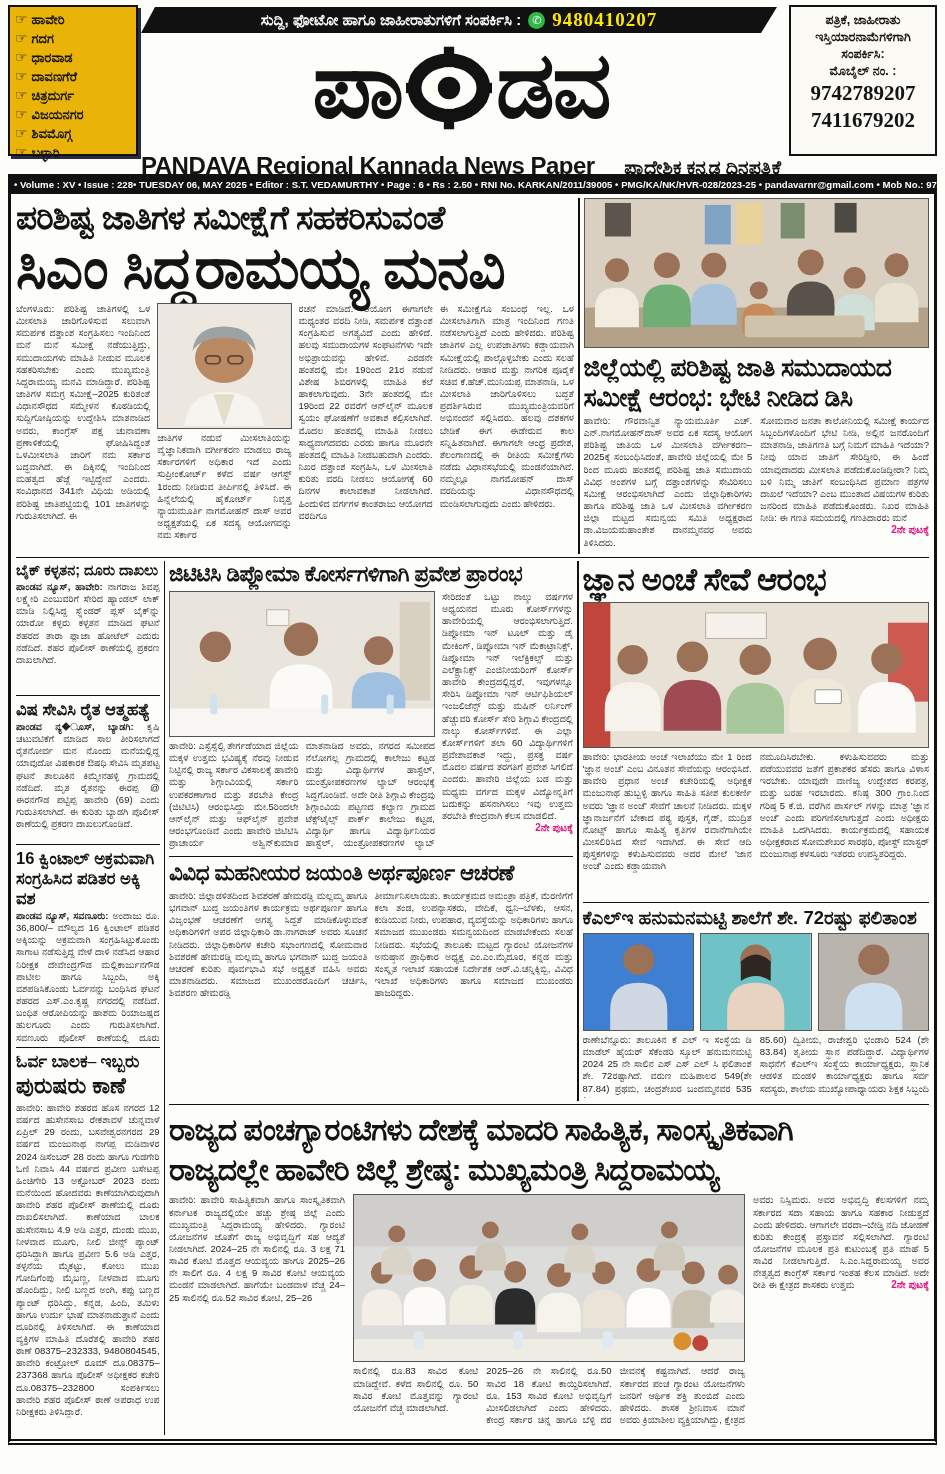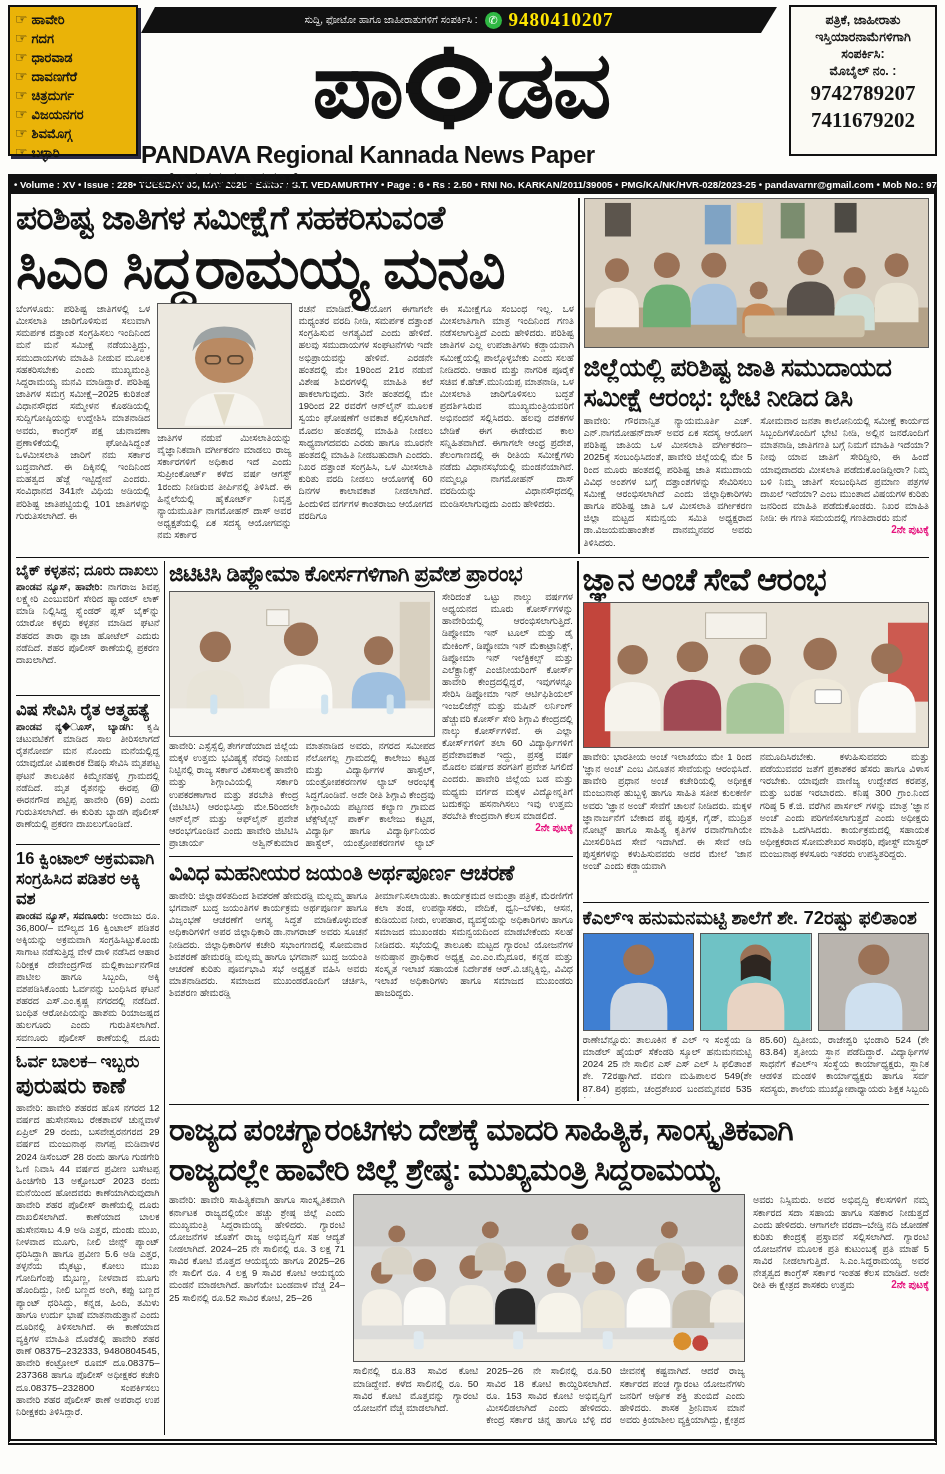--- a/index.html
+++ b/index.html
@@ -8,30 +8,30 @@
 
   
   .masthead { position:relative; height:174px; }
   .city-box { position:absolute; left:8px; top:5px; width:130px; height:151px;
     background:#eab308; border:2px solid #111; box-shadow:3px 3px 0 #2a2a44; padding:3px 5px; }
   .city { font-size:13px; font-weight:bold; line-height:18px; white-space:nowrap; }
   .city .hand { font-size:14px; margin-right:4px; }
   .top-strip { position:absolute; left:141px; top:7px; width:636px; height:26px; background:#111;
     clip-path:polygon(14px 0,100% 0,calc(100% - 16px) 100%,0 100%);
     display:flex; align-items:center; justify-content:center; gap:7px; color:#fff; }
-  .strip-text { font-size:10px; font-weight:normal; }
+  .strip-text { font-size:15px; font-weight:bold; }
   .wa { width:17px; height:17px; border-radius:50%; background:#2fb843; display:inline-flex;
     align-items:center; justify-content:center; color:#fff; font-size:11px; }
   .strip-phone { color:#ffe600; font-size:19px; font-weight:bold; font-family:"Liberation Serif",serif; letter-spacing:1px; }
   .logo-row { position:absolute; left:141px; top:30px; width:640px; height:110px;
     display:flex; align-items:center; justify-content:center; gap:4px; }
   .logo-part { font-size:92px; font-weight:900; line-height:100px; letter-spacing:-2px; color:#121212; }
   .target { width:86px; height:86px; margin-top:6px; }
-  .sub-row { position:absolute; left:141px; top:141px; width:640px; display:flex;
-    justify-content:center; align-items:baseline;flex-direction:column; }
+  .sub-row { position:absolute; left:141px; top:152px; width:640px; display:flex;
+    justify-content:space-between; align-items:baseline; }
   .tag-en { font-size:24px; font-weight:900; letter-spacing:-0.5px; }
   .tag-kn { font-size:19px; font-weight:900; }
   .contact-box { position:absolute; right:8px; top:5px; width:148px; height:151px;
     border:2px solid #111; background:#fbfaf4; text-align:center; padding:5px 2px 0; }
   .contact-box .ln { font-size:12.5px; font-weight:bold; line-height:17px; }
   .contact-box .ph { font-size:21px; font-weight:bold; font-family:"Liberation Serif",serif; line-height:27px; }
 
   
   .info-bar { margin:0 8px; height:20px; background:#111; color:#fff; display:flex; align-items:center;
     padding:0 6px; font-size:9.6px; font-weight:bold; white-space:nowrap; overflow:hidden; }

